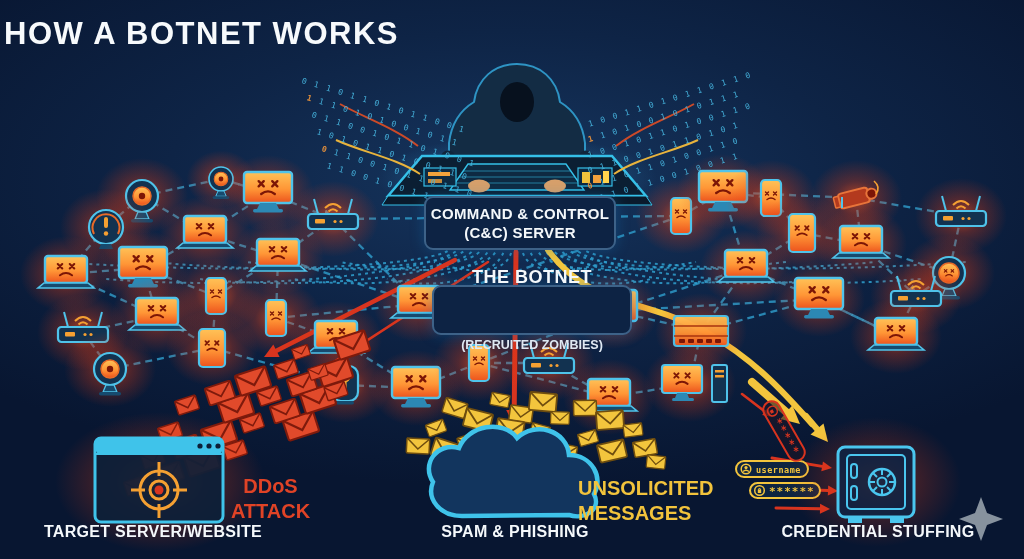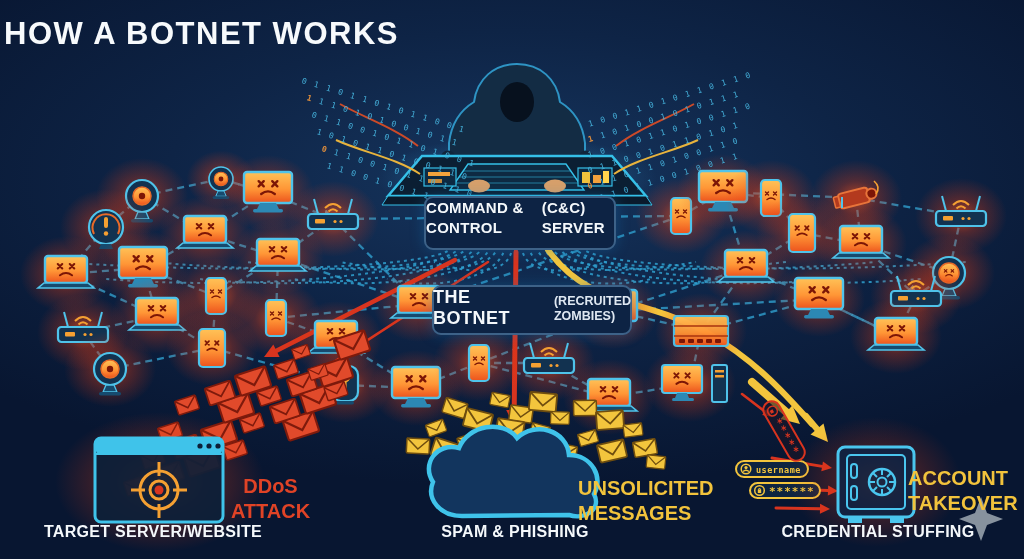--- a/index.html
+++ b/index.html
@@ -8,22 +8,22 @@
     background:radial-gradient(ellipse 70% 55% at 50% 32%, #16355e 0%, #0e2446 48%, #081631 100%);
     font-family:"Liberation Sans", sans-serif;
   }
   .title{
     position:absolute;top:12px;left:0;width:100%;text-align:left;
     font-size:31px;font-weight:800;letter-spacing:1.5px;color:#f7fafc;margin:4px;
   }
   svg#scene{position:absolute;left:0;top:0;}
   .labelbox{
     position:absolute;background:#0d2344;border:2px solid #3d6288;border-radius:9px;
-    color:#f4f8fb;box-shadow:0 0 14px rgba(20,120,190,.35);
-    display:flex;flex-direction:row;justify-content:center;z-index:5;
+    color:#f4f8fb;text-align:center;box-shadow:0 0 14px rgba(20,120,190,.35);
+    display:flex;flex-direction:column;justify-content:center;z-index:5;
   }
   .cnc{left:424px;top:196px;width:188px;height:50px;}
   .cnc .l1,.cnc .l2{font-size:15px;font-weight:800;letter-spacing:.3px;line-height:1.3;}
   .botnet{left:432px;top:285px;width:196px;height:46px;gap:44px;}
   .botnet .l1{font-size:18px;font-weight:800;letter-spacing:.5px;line-height:1.15;}
   .botnet .l2{font-size:12.5px;font-weight:600;color:#dfe8f2;line-height:1.2;margin-top:7px;}
   .caption{
     position:absolute;color:#f4f8fb;font-weight:800;font-size:16px;
     letter-spacing:.3px;text-align:center;z-index:6;
   }
@@ -916,18 +916,14 @@
     <div>ATTACK</div>
   </div>
   <div class="caption" style="left:38px;top:523px;width:230px;">TARGET SERVER/WEBSITE</div>
 
   <div class="note yellow" style="left:578px;top:476px;width:105px;">
     <div>UNSOLICITED</div>
     <div>MESSAGES</div>
   </div>
   <div class="caption" style="left:425px;top:523px;width:180px;">SPAM &amp; PHISHING</div>
 
-  <div class="note yellow" style="left:908px;top:466px;width:95px;">
-    <div>ACCOUNT</div>
-    <div>TAKEOVER</div>
-  </div>
   <div class="caption" style="left:778px;top:523px;width:200px;">CREDENTIAL STUFFING</div>
 </div>
 
 </body></html>

